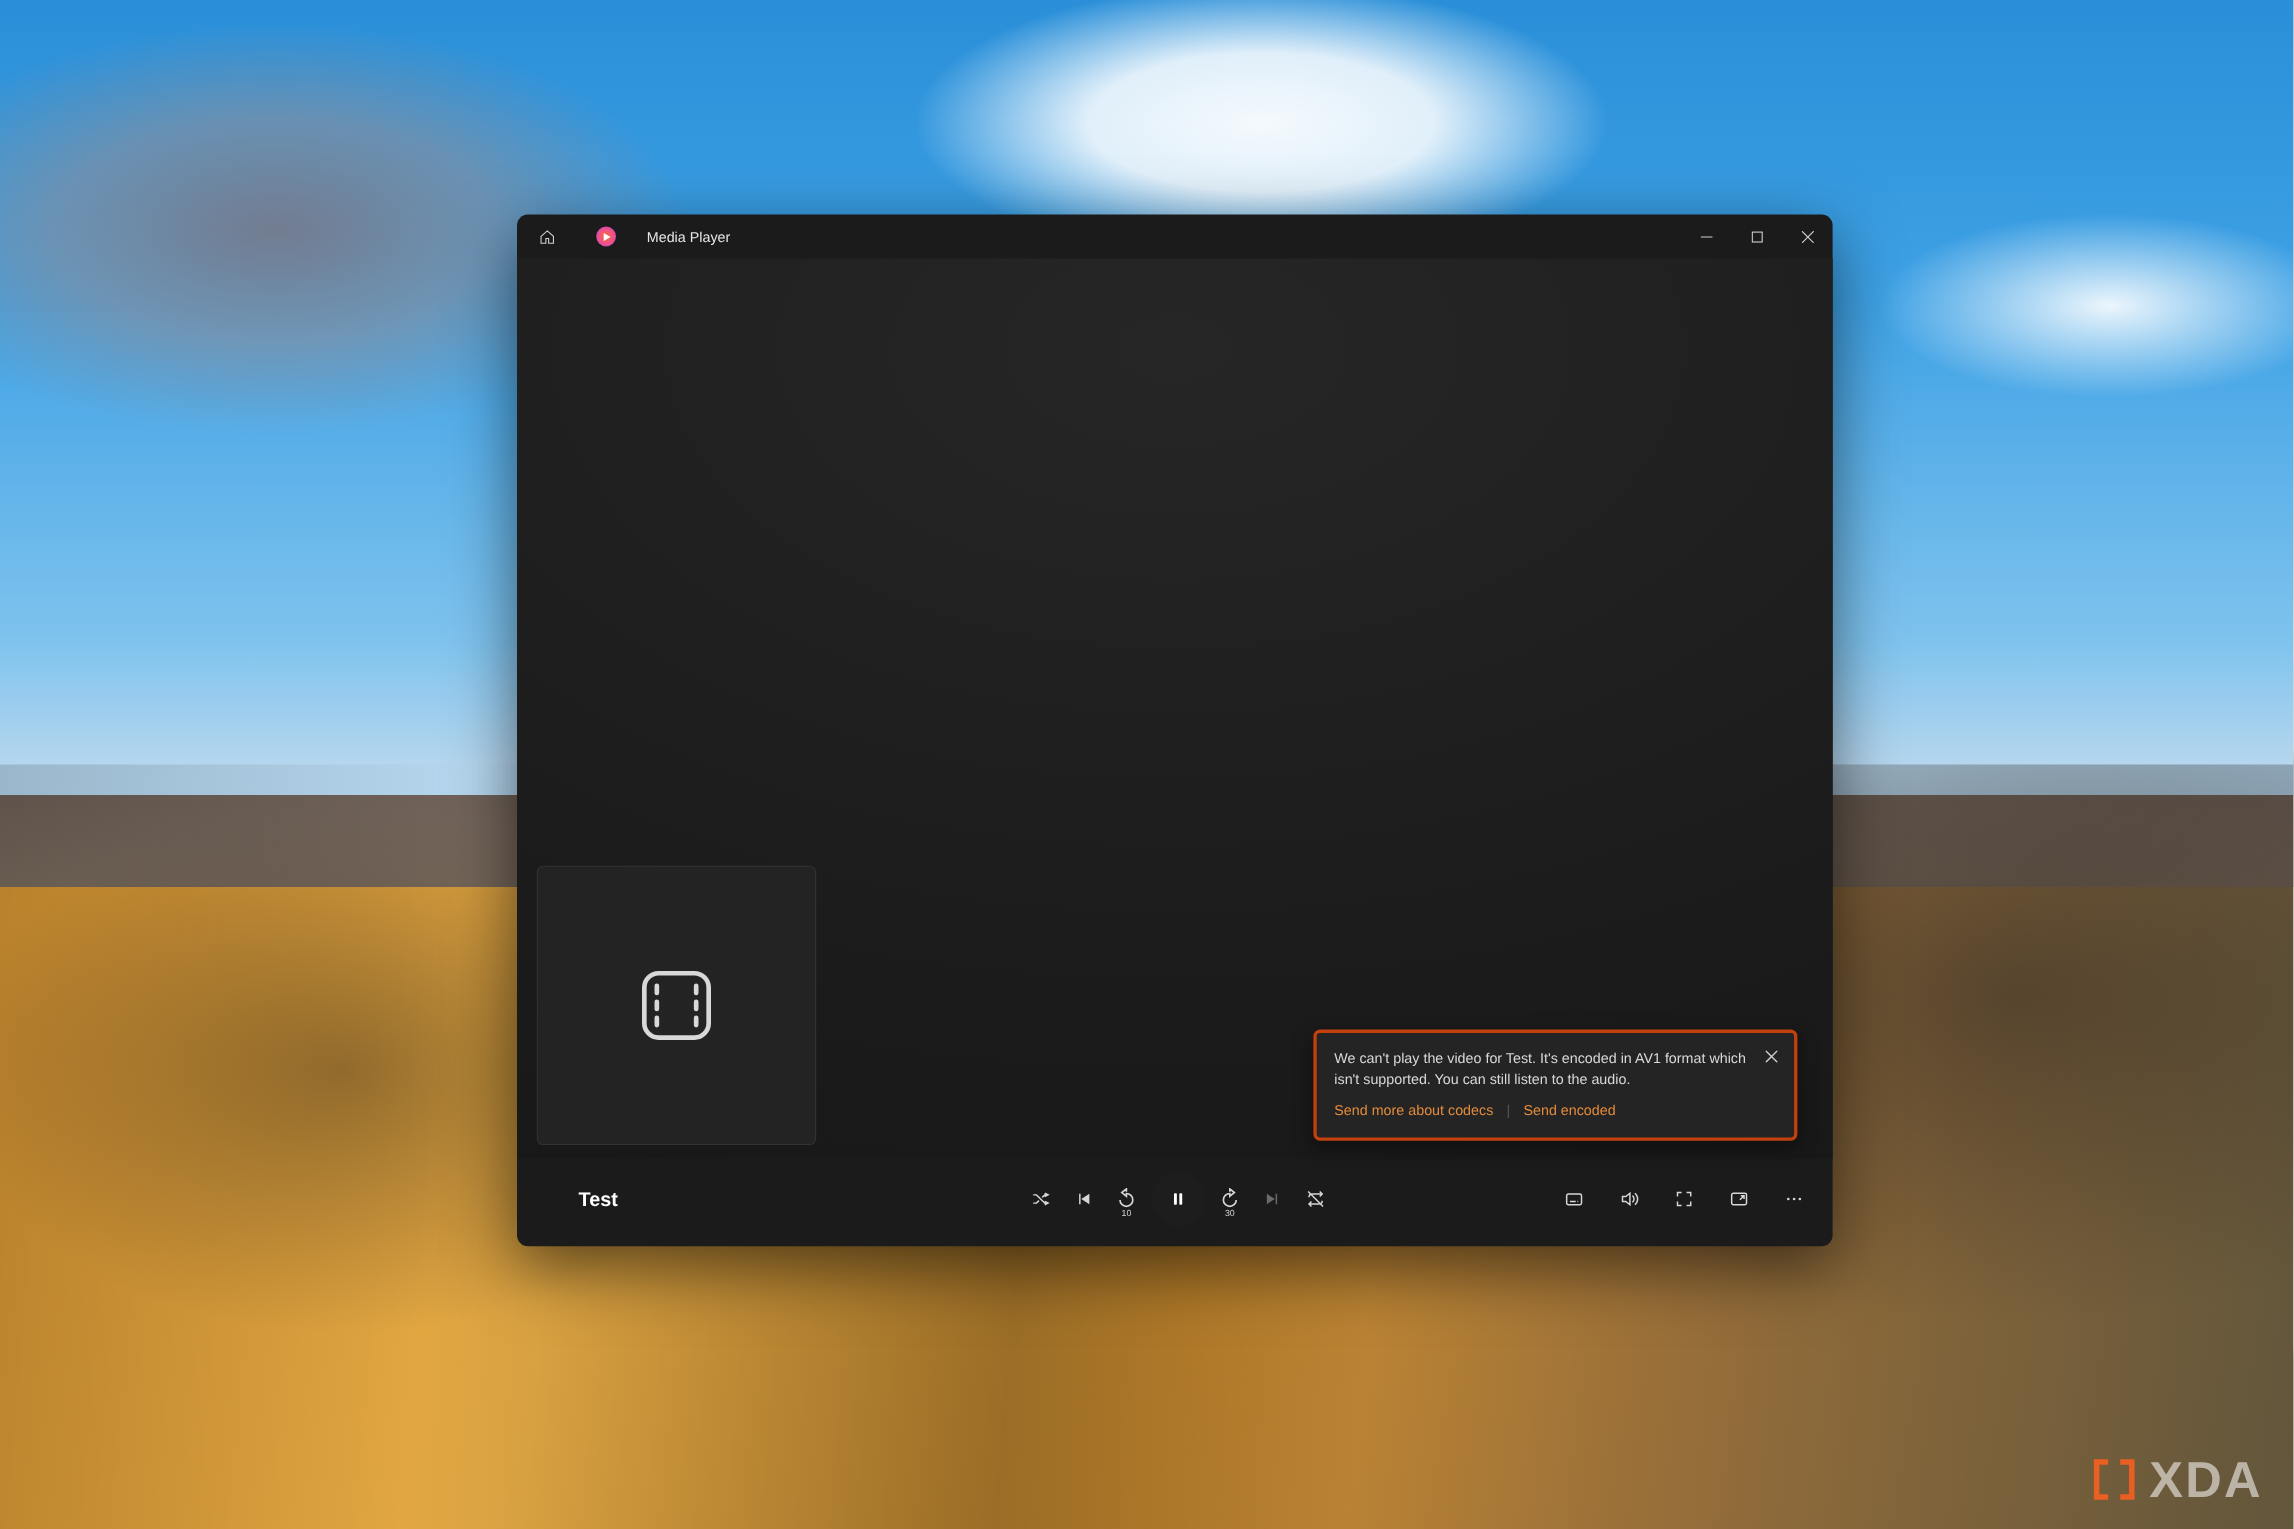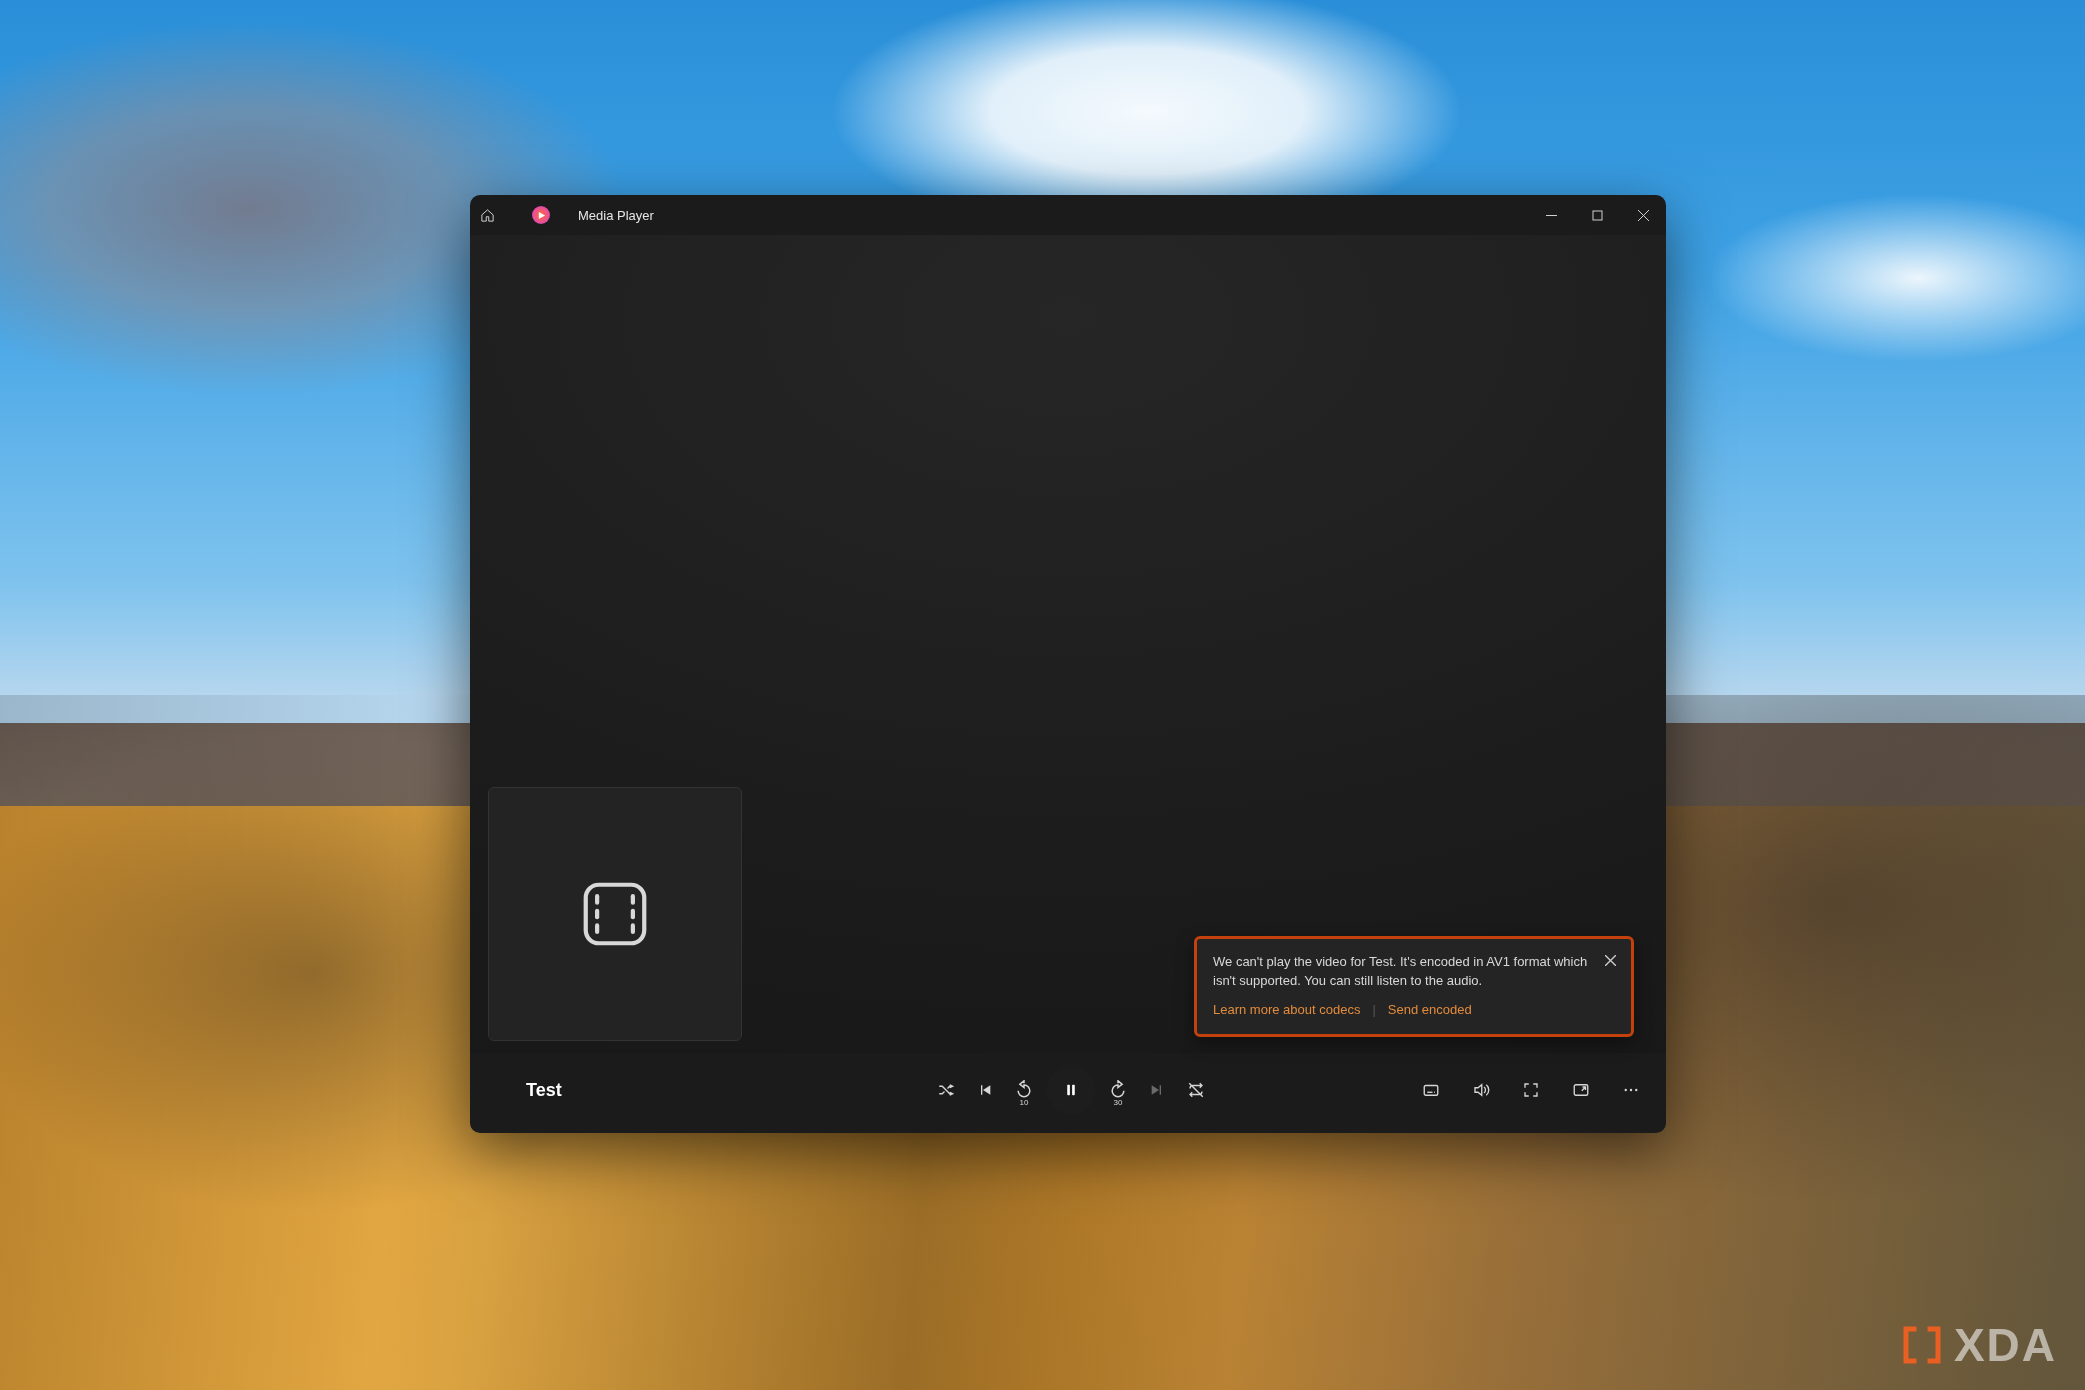--- a/index.html
+++ b/index.html
@@ -50,21 +50,21 @@
     background: #1b1b1b;
     border-radius: 10px;
     box-shadow: 0 20px 60px rgba(0,0,0,0.55);
     display: flex; flex-direction: column;
     color: #e6e6e6;
     overflow: hidden;
   }
 
   
   .titlebar { height: 40px; display:flex; align-items:center; }
-  .titlebar .left { display:flex; align-items:center; gap:28px; padding-left:0; }
+  .titlebar .left { display:flex; align-items:center; gap:28px; padding-left:10px; }
   .tb-btn { width:34px; height:30px; display:flex; align-items:center; justify-content:center; color:#d0d0d0; }
   .app-icon {
     width:18px;height:18px;border-radius:50%;
     background: radial-gradient(circle at 50% 50%, #ff6a2a 0%, #e94f9a 60%, #8b2fc9 100%);
     display:flex;align-items:center;justify-content:center;
   }
   .app-icon svg{width:9px;height:9px;fill:#fff;}
   .app-title { font-size: 13px; color:#e6e6e6; }
   .titlebar .spacer { flex:1; }
   .win-controls { display:flex; }
@@ -195,21 +195,21 @@
 
       <div class="toast">
         <div class="close">
           <svg width="11" height="11" viewBox="0 0 11 11" stroke="currentColor" stroke-width="1.3">
               <line x1="0" y1="0" x2="11" y2="11"></line>
               <line x1="11" y1="0" x2="0" y2="11"></line>
             </svg>
         </div>
         <div>We can't play the video for Test. It's encoded in AV1 format which isn't supported. You can still listen to the audio.</div>
         <div class="links">
-          <a href="#">Learn more about codecs</a>
+          <a href="#">Send more about codecs</a>
           <span class="sep">|</span>
           <a href="#">Send encoded</a>
         </div>
       </div>
     </div>
 
 
     <div class="controls">
       <div class="track-title">Test</div>
 

